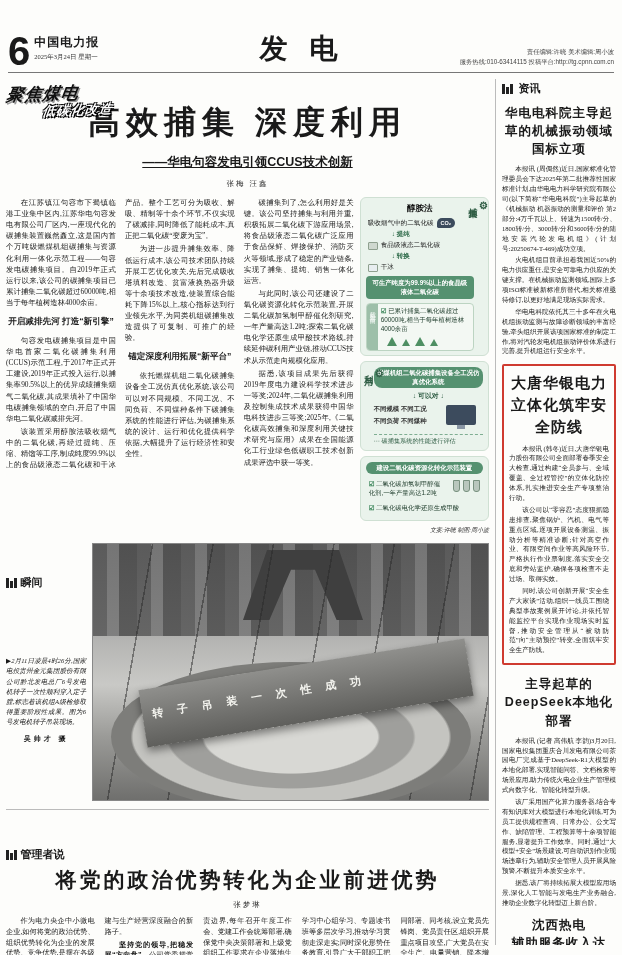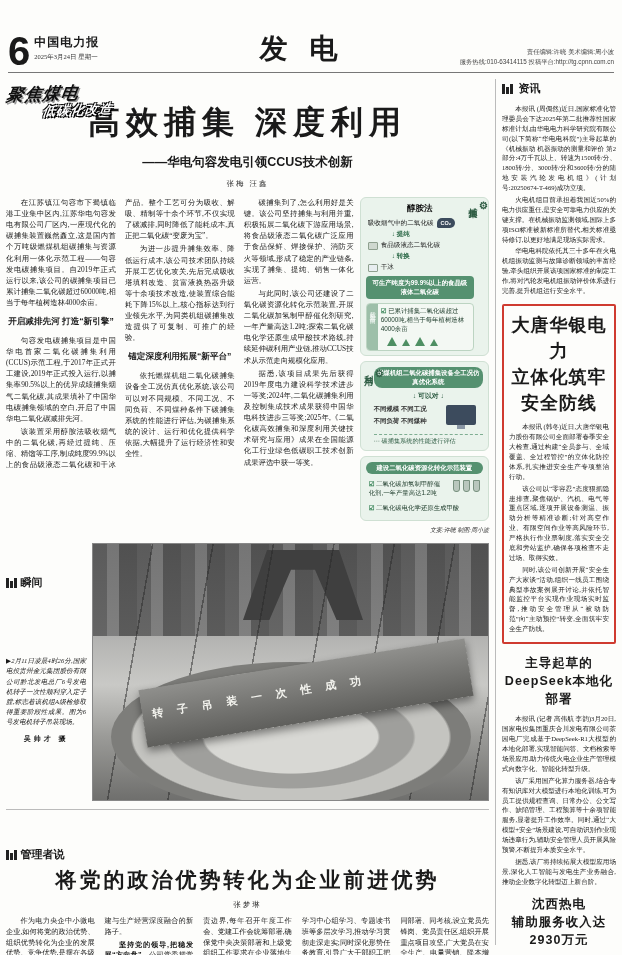--- a/index.html
+++ b/index.html
@@ -32,21 +32,21 @@
   .lead-head { position:relative; height:112px; }
   .badge { position:absolute; left:0; top:2px; transform:skewX(-10deg) rotate(-2deg); width:160px; }
   .badge-l1 { font-family:"Liberation Sans",sans-serif; font-weight:900; font-style:italic;
     font-size:17px; color:#111; text-shadow:1.5px 1.5px 0 #999; letter-spacing:1px; }
   .badge-l2 { font-family:"Liberation Sans",sans-serif; font-weight:900; font-style:italic;
     font-size:13px; color:#fff; margin-left:38px; margin-top:-3px; letter-spacing:1px;
     text-shadow:-1px -1px 0 #000,1px -1px 0 #000,-1px 1px 0 #000,1.5px 1.5px 0 #000; }
   .lead-hl { text-align:center; font-size:32px; font-weight:900; letter-spacing:6px; padding-top:22px;
     font-family:"Liberation Sans","DejaVu Sans",sans-serif; }
   .lead-sub { text-align:center; font-size:12.5px; font-weight:bold; margin-top:9px;
-    font-family:"Liberation Sans",sans-serif; }
+    font-family:"Liberation Sans",sans-serif;text-decoration:underline; }
   .lead-auth { text-align:center; font-size:7.5px; color:#333; margin-top:8px; letter-spacing:2px; }
 
   .lead-body-row { display:flex; margin-top:6px; }
   .lead-cols { width:352px; height:276px; column-count:3; column-gap:9px; overflow:hidden;
     font-size:7.4px; line-height:1.5; text-align:justify; }
   .lead-cols p { text-indent:2em; margin-bottom:2px; }
   p.subhead { text-indent:0; text-align:center; font-weight:900; font-size:8.6px; margin:7px 0;
     font-family:"Liberation Sans",sans-serif; break-inside:avoid; }
 
   
@@ -123,21 +123,21 @@
   .mgr-cols b { font-family:"Liberation Sans",sans-serif; }
 
   
   .side-sec { margin-bottom:8px; }
   .sb-label { margin:2px 0 8px 0;gap:6px; }
   .sb-title { font-size:12.5px; font-weight:900; text-align:center; line-height:1.45; letter-spacing:1px;
     font-family:"Liberation Sans","DejaVu Sans",sans-serif; margin-bottom:6px; }
   .sb-body { font-size:6.6px; line-height:1.5; text-align:justify; }
   .sb-body p { text-indent:2em; margin-bottom:2px; }
   .redbox { border:2px solid #cf3b30; border-radius:2px; padding:6px 5px; margin:6px 0 10px 0; }
-  .redbox .sb-title { font-size:18px; }
+  .redbox .sb-title { font-size:15px; }
 </style>
 </head>
 <body>
 
 <div class="page">
 
   <div class="masthead">
     <div class="mh-left">
       <div class="pageno">6</div>
       <div class="mh-name">
@@ -305,20 +305,21 @@
       <div class="seclabel sb-label">
         <span class="slicon">
           <i style="height:10px"></i>
             <i style="height:7px"></i>
             <i style="height:10px"></i>
         </span>
         <span>资讯</span>
       </div>
 
       <div class="side-sec">
+        <div class="sb-title">华电电科院主导起草的机械振动领域国标立项</div>
         <div class="sb-body">
           <p>本报讯 (周倜然)近日,国家标准化管理委员会下达2025年第二批推荐性国家标准计划,由华电电力科学研究院有限公司(以下简称“华电电科院”)主导起草的《机械振动 机器振动的测量和评价 第2部分:4万千瓦以上、转速为1500转/分、1800转/分、3000转/分和3600转/分的陆地安装汽轮发电机组》(计划号:20250674-T-469)成功立项。</p>
           <p>火电机组目前承担着我国近50%的电力供应重任,是安全可靠电力供应的关键支撑。在机械振动监测领域,国际上多项ISO标准被新标准所替代,相关标准亟待修订,以更好地满足现场实际需求。</p>
           <p>华电电科院依托其三十多年在火电机组振动监测与故障诊断领域的丰富经验,牵头组织开展该项国家标准的制定工作,将对汽轮发电机组振动评价体系进行完善,提升机组运行安全水平。</p>
         </div>
       </div>
 
       <div class="redbox">
         <div class="sb-title">
           <div>大唐华银电力</div>

